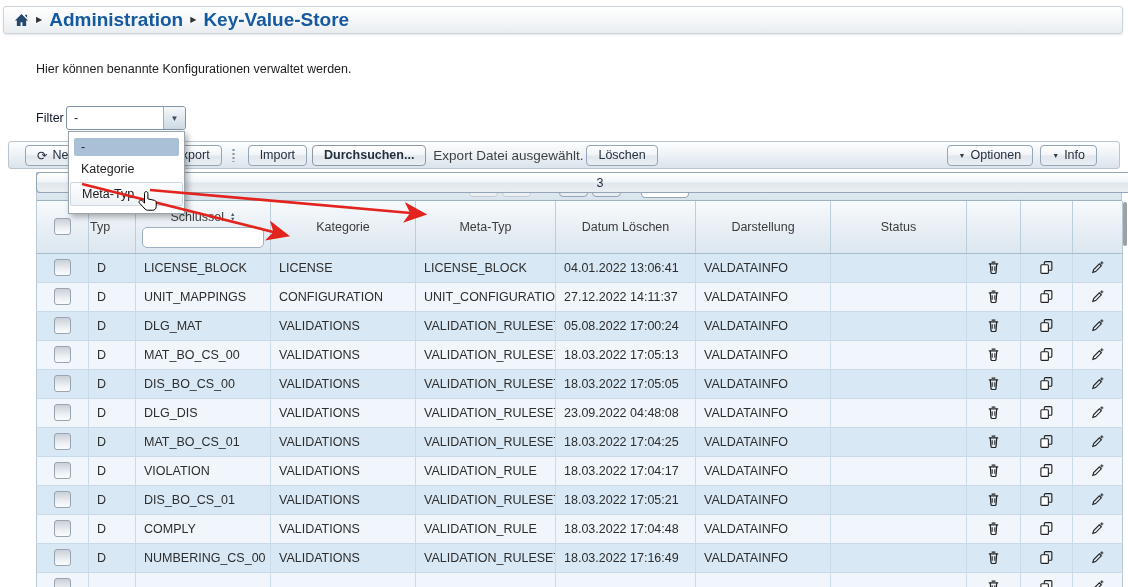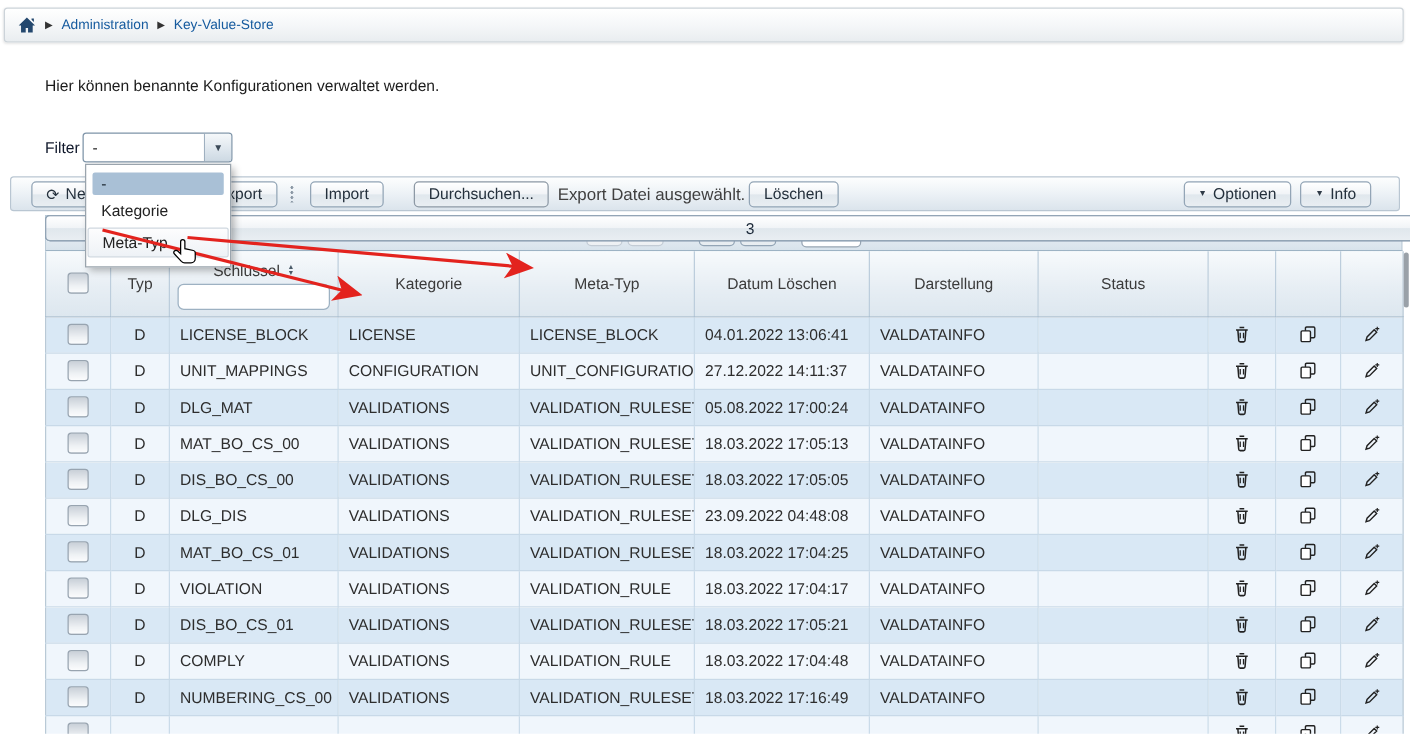--- a/index.html
+++ b/index.html
@@ -6,21 +6,21 @@
   body{width:1128px;height:587px;overflow:hidden;
        font-family:"Liberation Sans","DejaVu Sans",sans-serif;
        font-size:12.5px;color:#2d2d2d;position:relative;}
   .page{position:absolute;inset:0;width:1128px;height:587px;overflow:hidden;}
 
   
   .crumb-bar{position:absolute;left:3px;top:6px;width:1120px;height:28px;box-sizing:border-box;
     background:linear-gradient(180deg,#ffffff 0%,#f4f6f8 55%,#e9edf0 100%);
     border:1px solid #ccd3d9;border-radius:3px;box-shadow:0 1px 2px rgba(0,0,0,.10);
     display:flex;align-items:center;padding:0 10px;gap:7px;}
-  .crumb-link{color:var(--crumb,#155a9e);font-weight:normal;font-size:11px;cursor:pointer;}
+  .crumb-link{color:var(--crumb,#155a9e);font-weight:bold;font-size:19px;cursor:pointer;}
   .crumb-sep{color:#333;font-size:8px;line-height:1;}
   .home-ico{display:inline-flex;align-items:center;}
 
   
   .intro{position:absolute;left:36px;top:62px;color:#1c1c1c;text-align:right;}
 
   
   .filter-label{position:absolute;left:36px;top:111px;color:#0f172a;}
   .filter-select{position:absolute;left:66px;top:106px;width:120px;height:24px;box-sizing:border-box;
     border:1px solid #7e94a8;border-radius:3px;background:#fff;display:flex;align-items:stretch;cursor:pointer;}
@@ -47,21 +47,21 @@
     box-shadow:inset 0 1px 0 rgba(255,255,255,.7);white-space:nowrap;}
   .btn .dd-caret{font-size:7px;color:#2f3b47;}
   .grip{width:3px;height:14px;margin-left:10px;
     background-image:radial-gradient(circle,#8a97a4 1px,rgba(0,0,0,0) 1.3px);background-size:3px 4px;}
   .file-text{margin-left:7px;color:#3f3f3f;font-size:13.5px;}
   .spacer{flex:1;}
   .tb-right{display:flex;gap:7px;margin-right:14px;}
   #btn-reload{margin-right:0;}
   #btn-export{margin-left:40px;}
   #btn-import{margin-left:13px;}
-  #btn-browse{margin-left:24px;border-color:#8d99a5;}
+  #btn-browse{margin-left:5px;border-color:#8d99a5;font-weight:bold;}
   #btn-delete{margin-left:3px;}
 
   
   .grid{position:absolute;left:36px;top:172px;width:1086px;z-index:1;}
   .pager-bar{height:29px;box-sizing:border-box;border:1px solid #b9c9d6;border-bottom-color:#9db3c4;
     background:linear-gradient(180deg,#fafcfd,#e6edf3 55%,#d8e3ec);
     display:flex;align-items:center;justify-content:center;gap:4px;}
   .pg-btn{height:21px;min-width:29px;box-sizing:border-box;padding:0 4px;
     display:inline-flex;align-items:center;justify-content:center;
     background:linear-gradient(180deg,#ffffff,#f1f4f7 48%,#e0e7ed 52%,#e9eef2);
@@ -80,21 +80,21 @@
     border-right:1px solid #bccddc;border-bottom:1px solid #a7bccd;border-top:none;
     font-weight:normal;color:#3b3b3b;text-align:center;vertical-align:middle;font-size:12.5px;}
   thead th:first-child{border-left:1px solid #b9c9d6;}
   thead th:last-child{border-right:1px solid #b9c9d6;}
   tbody td{height:29px;border-bottom:1px solid #c8d9e8;border-right:1px solid #cadbe9;
     padding:0 8px;color:#2d2d2d;}
   tbody td:first-child{border-left:1px solid #b9c9d6;}
   tbody td:last-child{border-right:1px solid #b9c9d6;}
   tr.odd td{background:var(--rowodd,#d9e8f5);}
   tr.even td{background:var(--roweven,#f0f6fc);}
-  td.c-typ,th.c-typ{text-align:center;}
+  td.c-typ,th.c-typ{text-align:left;}
   td.c-cb,th.c-cb{text-align:center;padding:0;}
   td.c-ico{text-align:center;padding:0;}
   .cb{width:17px;height:17px;box-sizing:border-box;margin:0 auto;border:1px solid #98a4b0;border-radius:3px;
     background:linear-gradient(180deg,#c9d0d8,#eef1f4 65%,#fbfcfd);cursor:pointer;}
   .hdr-key{display:flex;flex-direction:column;align-items:center;gap:3px;padding-top:4px;}
   .hdr-key .lab{display:flex;align-items:center;gap:6px;cursor:pointer;}
   .sort{display:inline-flex;flex-direction:column;line-height:5px;font-size:5.5px;color:#4a5a68;}
   .key-filter{width:122px;height:21px;box-sizing:border-box;border:1px solid #9db1c2;border-radius:5px;
     background:#fff;outline:none;font-family:inherit;font-size:12px;padding:0 6px;}
   .icon-btn{display:inline-flex;align-items:center;justify-content:center;width:20px;height:20px;cursor:pointer;}

